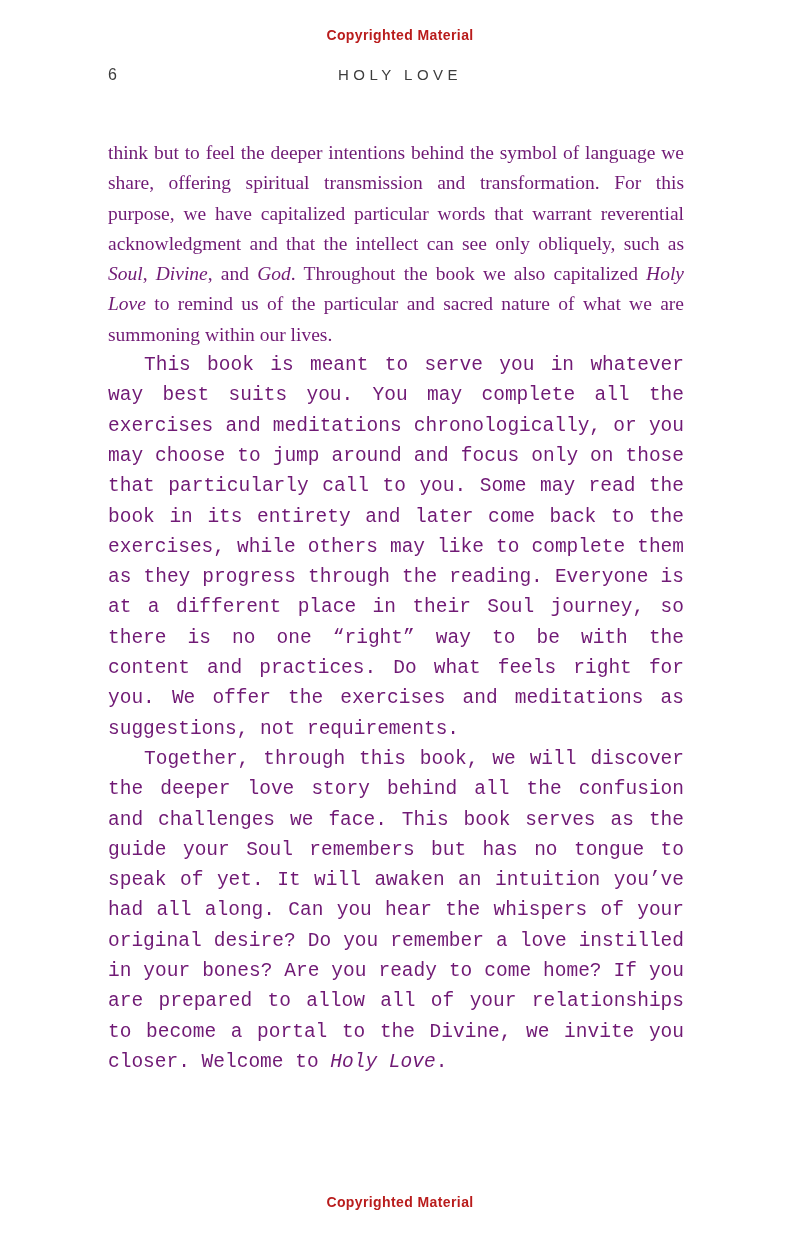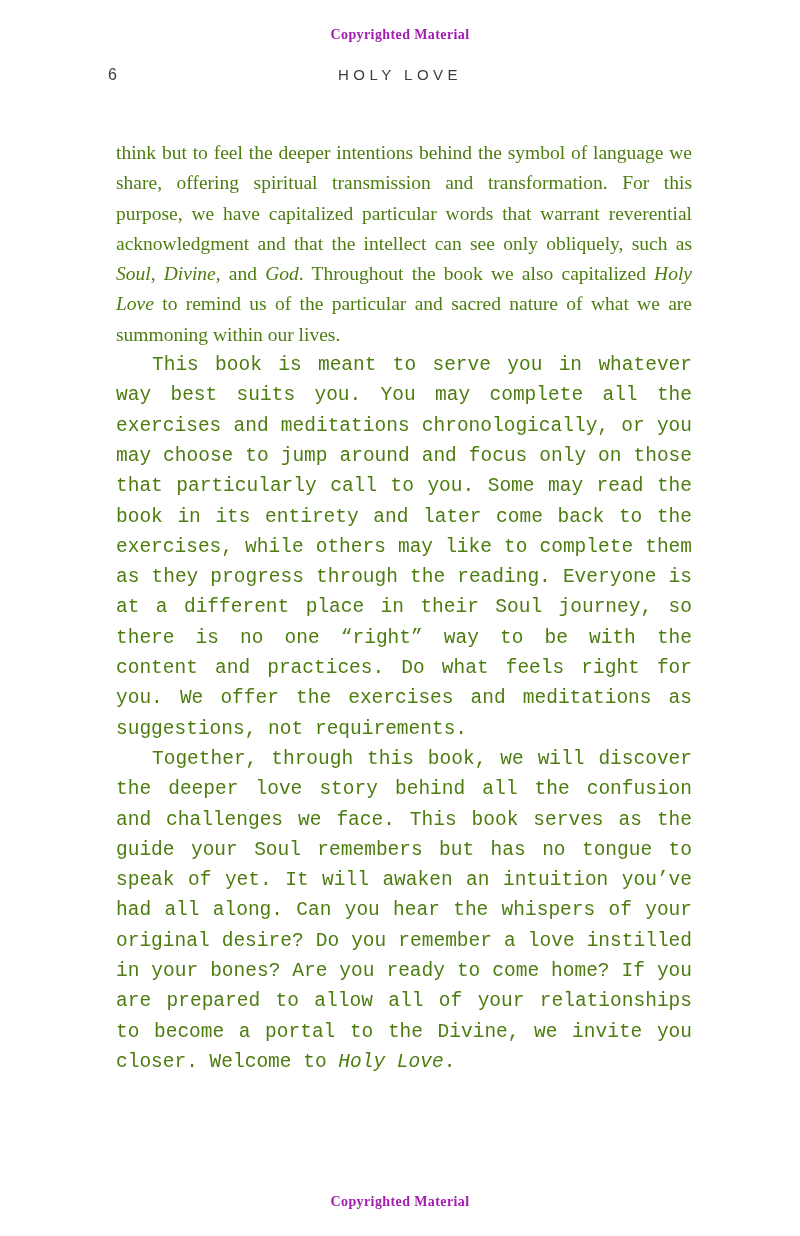--- a/index.html
+++ b/index.html
@@ -13,24 +13,24 @@
     height: 1236px;
     background: #ffffff;
     overflow: hidden;
     font-family: "Liberation Serif", serif;
   }
   .copyright {
     position: absolute;
     left: 0;
     width: 100%;
     text-align: center;
-    font-family: Liberation Serif, serif;
+    font-family: Liberation Sans, sans-serif;
     font-weight: bold;
     font-size: 14px;
-    color: #a21caf;
+    color: #b91c1c;
     letter-spacing: 0.4px;
   }
   .copyright.top { top: 27px; }
   .copyright.bottom { top: 1194px; }
 
   .page-header {
     position: absolute;
     top: 66px;
     left: 0;
     width: 100%;
@@ -55,23 +55,22 @@
     letter-spacing: 4.5px;
   }
 
   .body-text {
     position: absolute;
     top: 138px;
     left: 108px;
     width: 576px;
     font-size: 19.5px;
     line-height: 30.3px;
-    color: #4d7c0f;
+    color: #701a75;
     text-align: justify;
-    margin-left: 8px;
   }
   .body-text p {
     margin: 0;
     padding: 0;
   }
   .body-text p.indented {
     text-indent: 36px;
     font-family: Liberation Mono, monospace;
   }
   .it {

